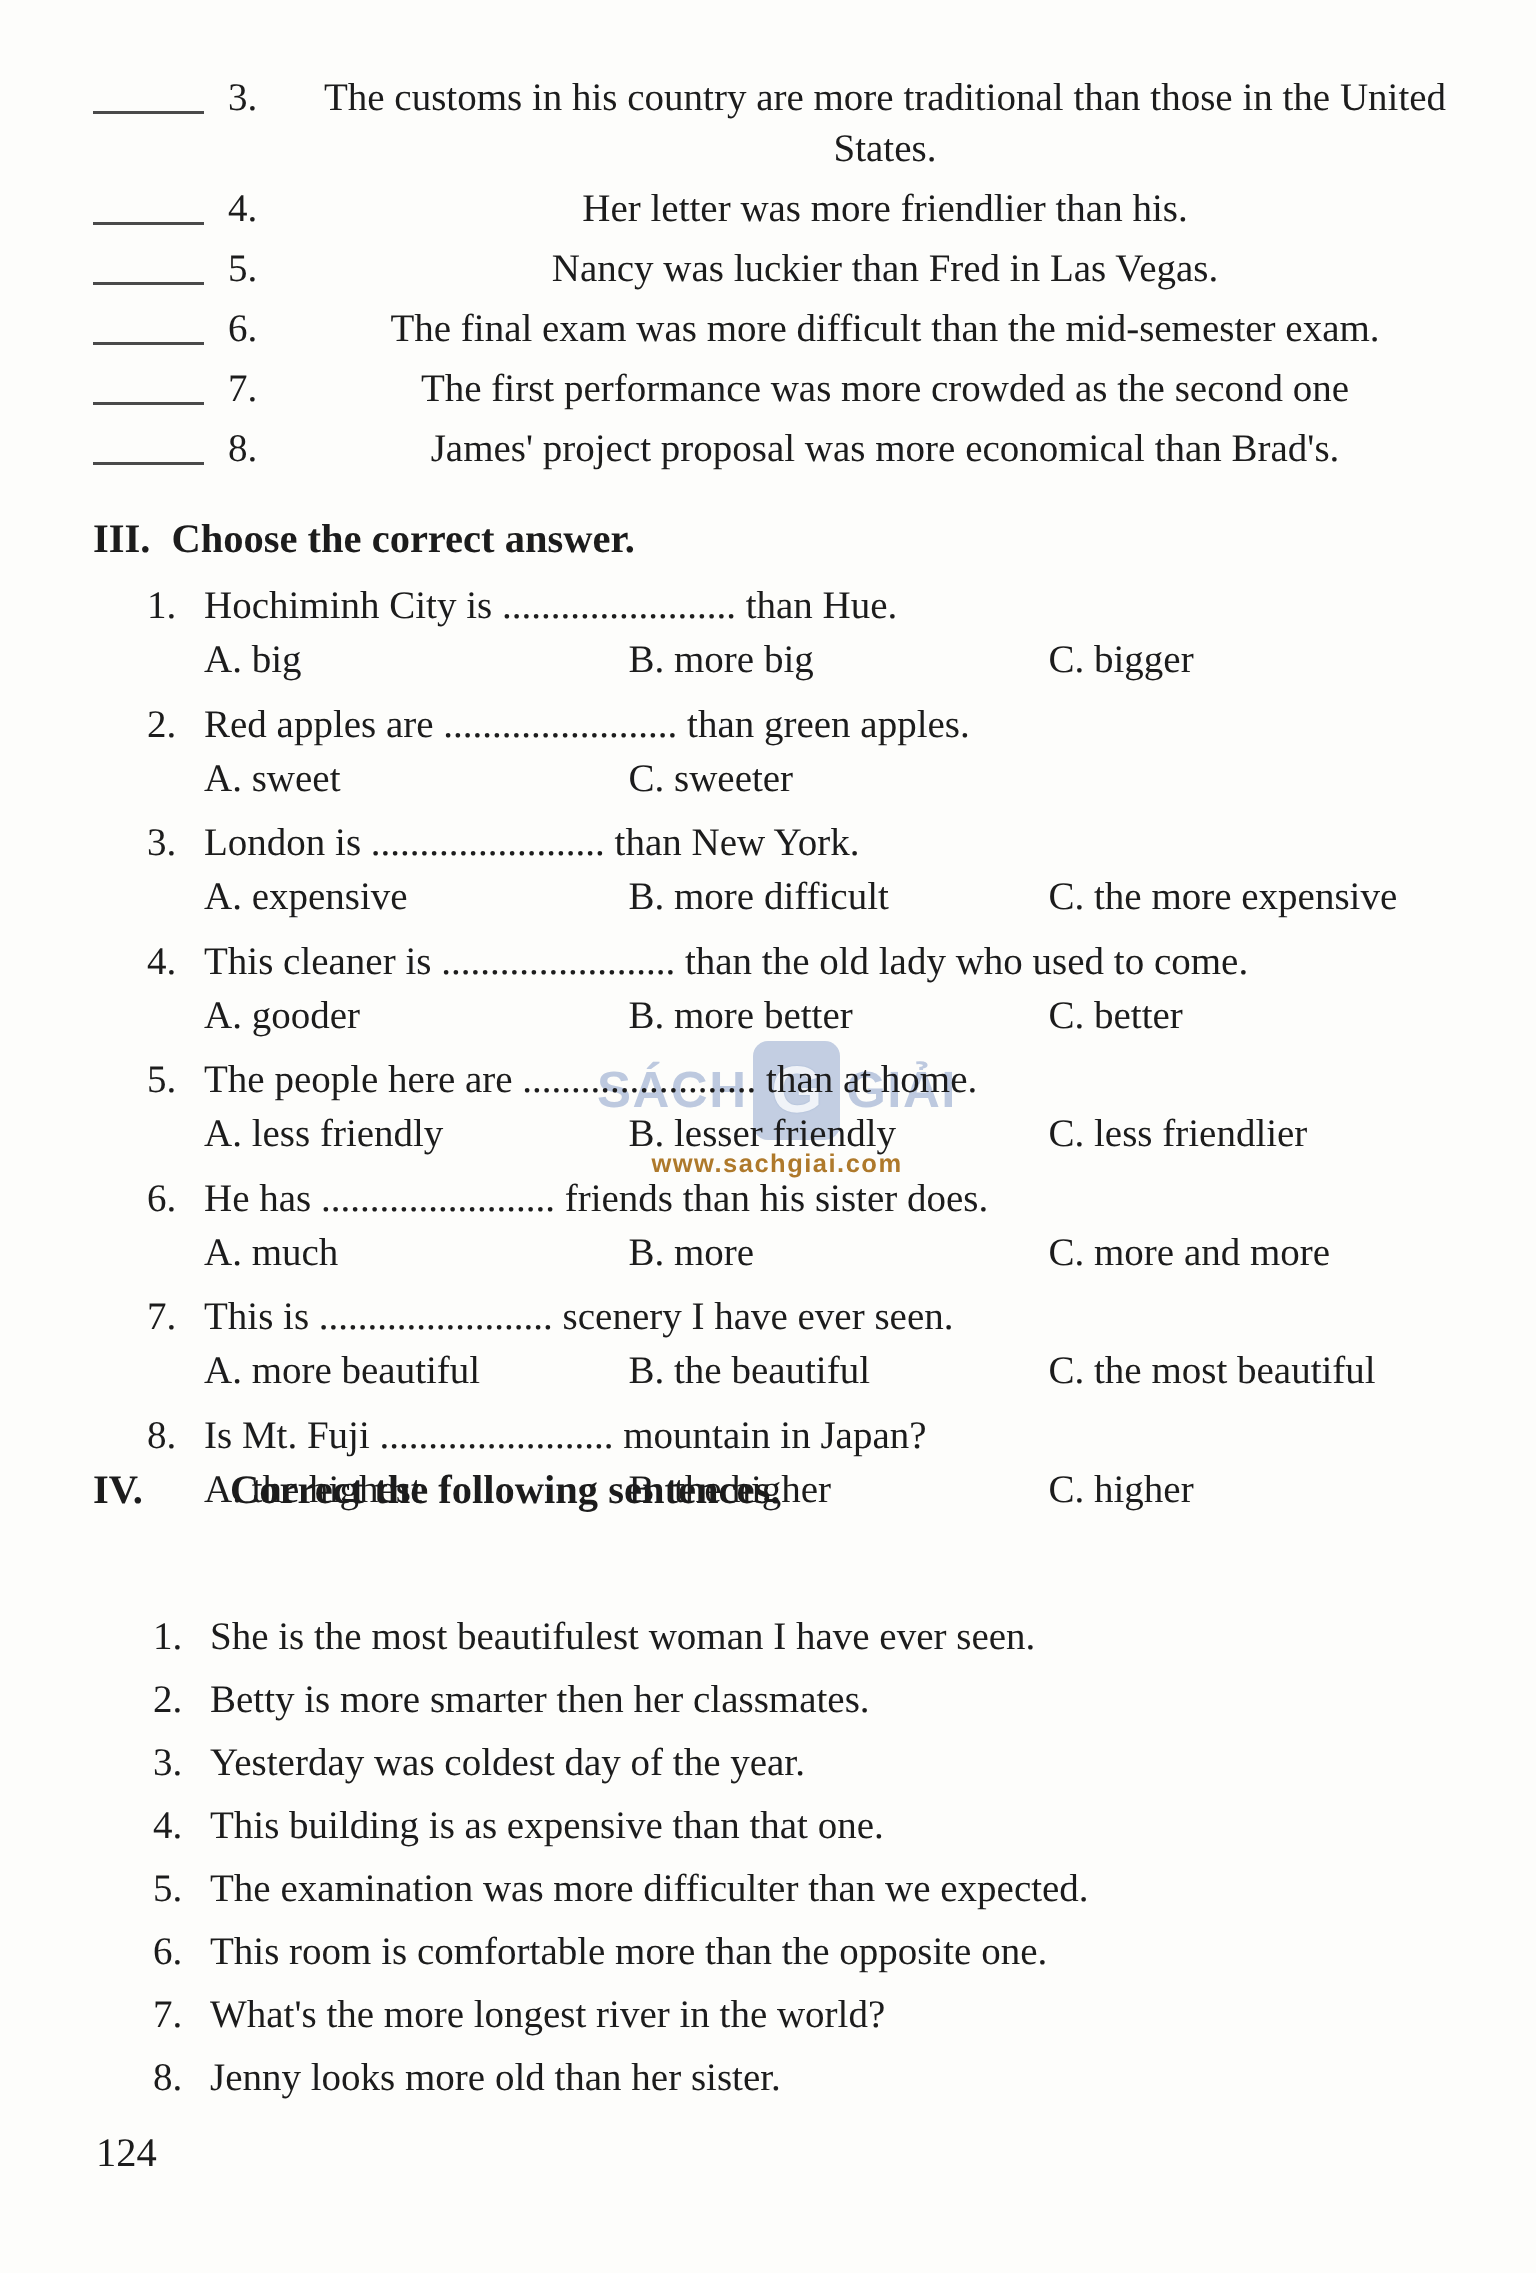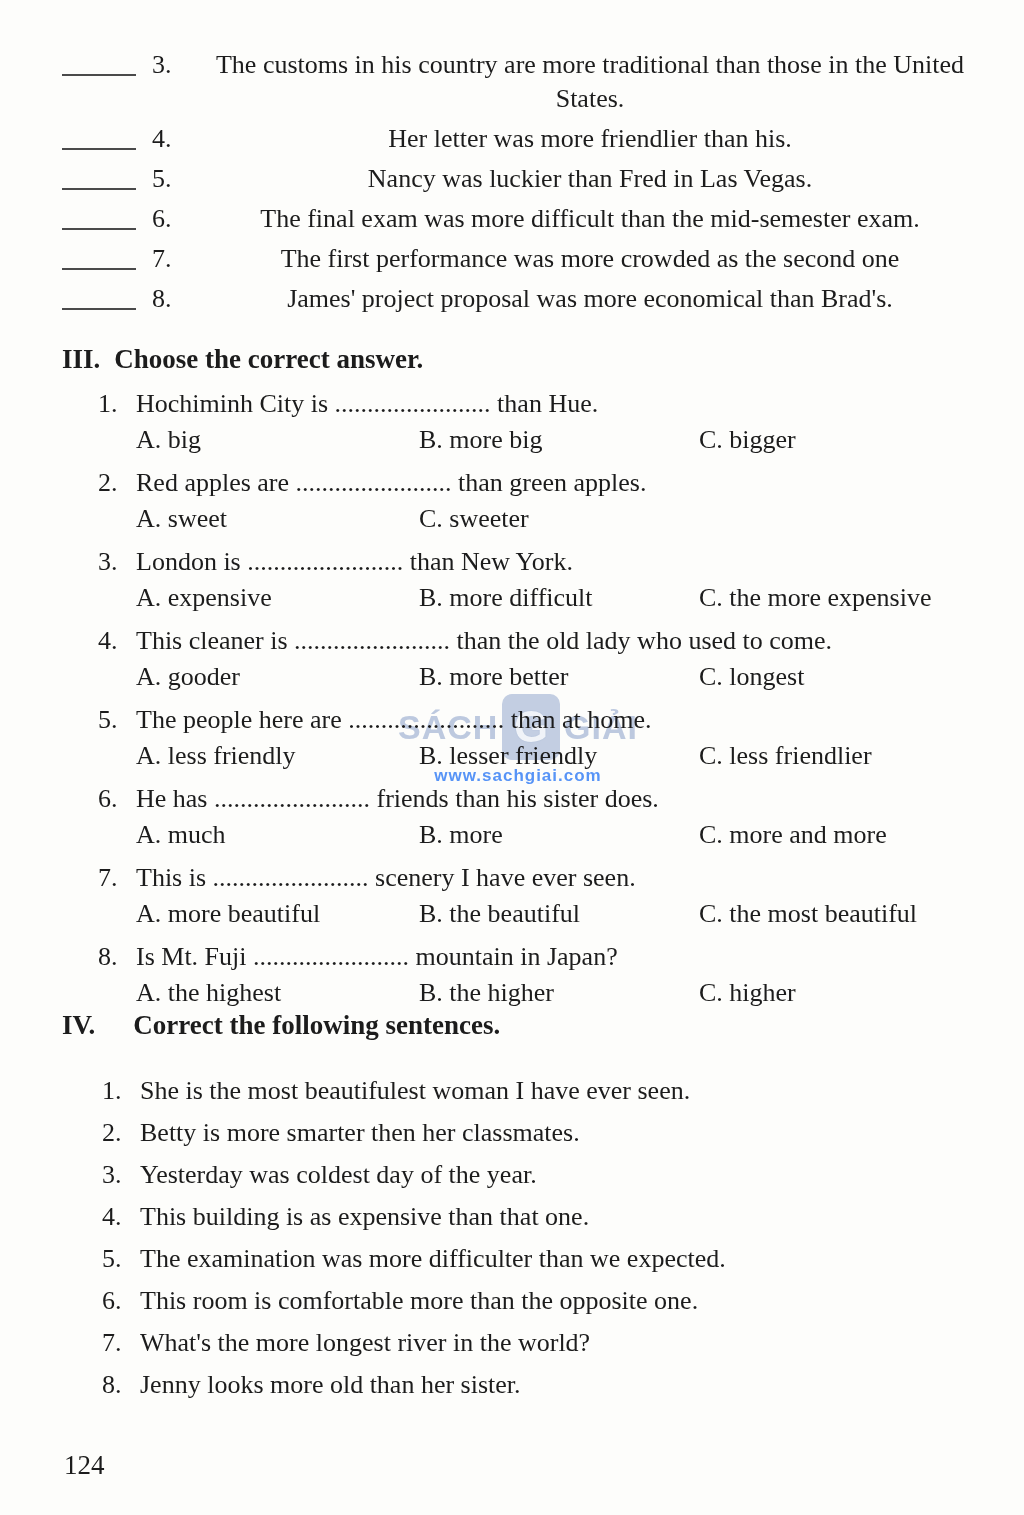--- a/index.html
+++ b/index.html
@@ -59,21 +59,21 @@
     font-size: 44px;
     color: #eef2f8;
     text-shadow: 0 0 1px #8ba1c6;
   }
   .wm-url {
     margin-top: 6px;
     text-align: center;
     font-family: "Liberation Sans", sans-serif;
     font-size: 17px;
     font-weight: bold;
-    color: #3b82f6;
+    color: #a16207;
     letter-spacing: 1px;
   }
 
   .content { position: relative; z-index: 1; }
 
   
   .top-section {
     position: absolute;
     top: 48px;
     left: 62px;
@@ -106,21 +106,21 @@
 
   
   .sec-heading {
     position: absolute;
     left: 62px;
     font-size: 27px;
     font-weight: bold;
     display: flex;
   }
   #sec3-heading { top: 344px; }
-  #sec4-heading { top: 1010px; }
+  #sec4-heading { top: 978px; gap: 20px; }
   .sec-heading .hnum { margin-right: 14px; }
   #sec4-heading .hnum { margin-right: 38px; }
 
   
   .sec3-items {
     position: absolute;
     top: 386px;
     left: 62px;
     width: 930px;
   }
@@ -163,21 +163,21 @@
     width: 38px;
     margin-left: 40px;
     flex-shrink: 0;
   }
   .s4-text { flex: 1; }
 
   
   .page-number {
     position: absolute;
     left: 64px;
-    top: 1450px;
+    top: 1420px;
     font-size: 27px;
   }
 </style>
 </head>
 <body>
 
 <div class="page">
 
   <div class="watermark">
     <div class="wm-row">
@@ -268,21 +268,21 @@
       </div>
 
       <div class="mc-item">
         <div class="q-line">
           <span class="q-num">4.</span>
           <span class="q-text">This cleaner is ........................ than the old lady who used to come.</span>
         </div>
         <div class="opts">
           <span class="opt-a">A. gooder</span>
           <span class="opt-b">B. more better</span>
-          <span class="opt-c">C. longest</span>
+          <span class="opt-c">C. better</span>
         </div>
       </div>
 
       <div class="mc-item">
         <div class="q-line">
           <span class="q-num">5.</span>
           <span class="q-text">The people here are ........................ than at home.</span>
         </div>
         <div class="opts">
           <span class="opt-a">A. less friendly</span>

